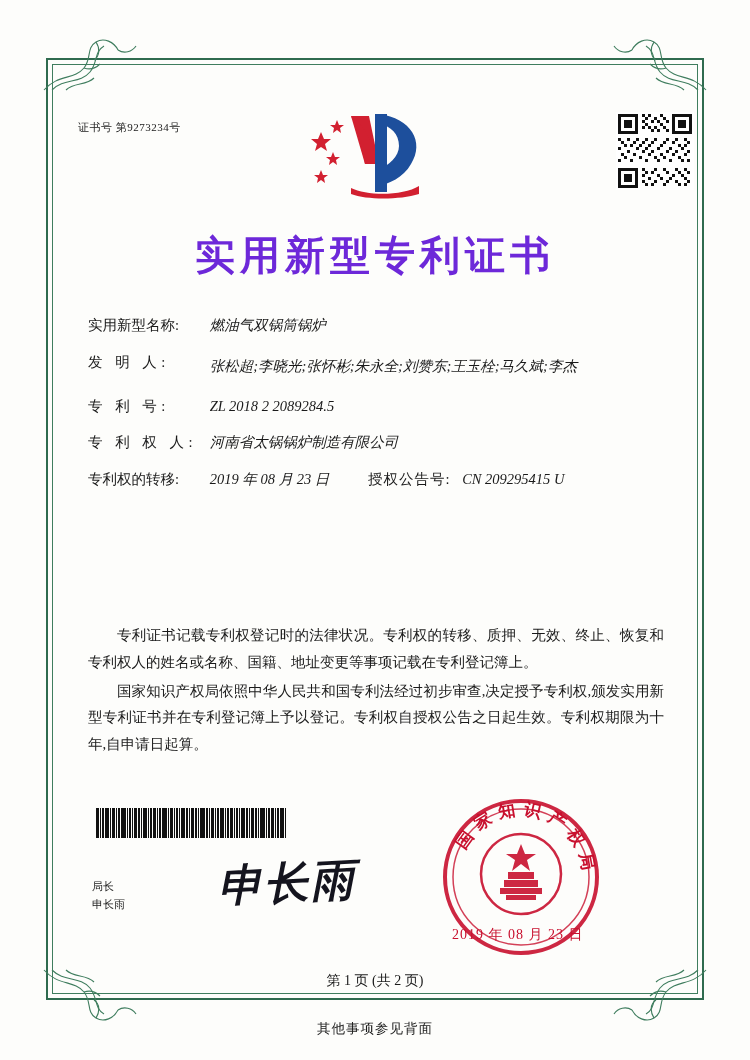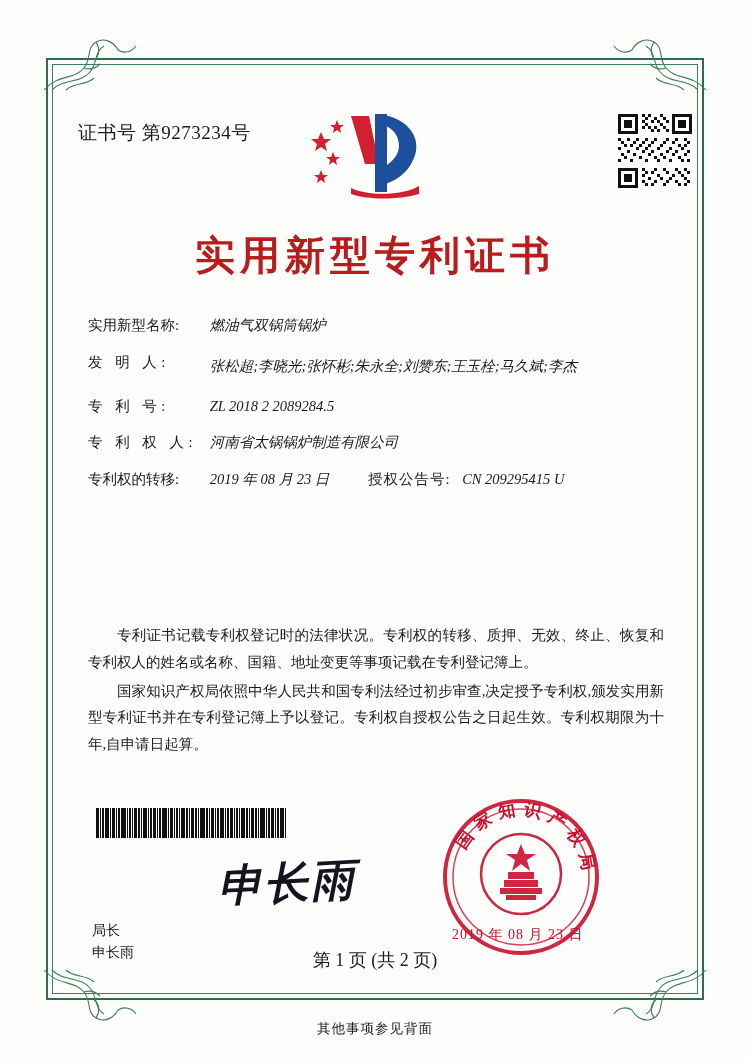--- a/index.html
+++ b/index.html
@@ -51,21 +51,21 @@
   .corner.tl { left: 40px; top: 34px; }
   .corner.tr { right: 40px; top: 34px; transform: scaleX(-1); }
   .corner.bl { left: 40px; bottom: 34px; transform: scaleY(-1); }
   .corner.br { right: 40px; bottom: 34px; transform: scale(-1,-1); }
 
   
   .cert-no {
     position: absolute;
     left: 78px;
     top: 120px;
-    font-size: 19px;
+    font-size: 11px;
     letter-spacing: 0.5px;
     white-space: nowrap;
   }
   .logo {
     position: absolute;
     left: 307px;
     top: 108px;
     width: 136px;
     height: 92px;
   }
@@ -81,21 +81,21 @@
   .title {
     position: absolute;
     left: 0;
     right: 0;
     top: 228px;
     text-align: center;
     font-size: 40px;
     font-weight: bold;
     letter-spacing: 5px;
     font-family: "Liberation Serif", serif;
-    color: #b91c1c;
+    color: #6d28d9;
   }
 
   
   .fields {
     position: absolute;
     left: 88px;
     top: 318px;
     width: 580px;
     font-size: 14.5px;
     line-height: 1;
@@ -167,22 +167,22 @@
   .barcode i {
     display: block;
     background: #111;
     margin-right: 1px;
   }
 
   
   .sig-label {
     position: absolute;
     left: 92px;
-    top: 920px;
-    font-size: 14px;
+    top: 878px;
+    font-size: 11px;
     line-height: 1.6;
   }
   .sig-script {
     position: absolute;
     left: 218px;
     top: 854px;
     font-size: 44px;
     font-family: "Liberation Serif", serif;
     font-style: italic;
     font-weight: bold;
@@ -207,23 +207,23 @@
     font-size: 14px;
     color: #c8102e;
     letter-spacing: 1px;
     white-space: nowrap;
   }
 
   
   .page-num {
     position: absolute;
     left: 0; right: 0;
-    top: 948px;
+    top: 972px;
     text-align: center;
-    font-size: 18px;
+    font-size: 14px;
   }
   .footnote {
     position: absolute;
     left: 0; right: 0;
     top: 1020px;
     text-align: center;
     font-size: 13.5px;
     letter-spacing: 1px;
   }
 </style>

